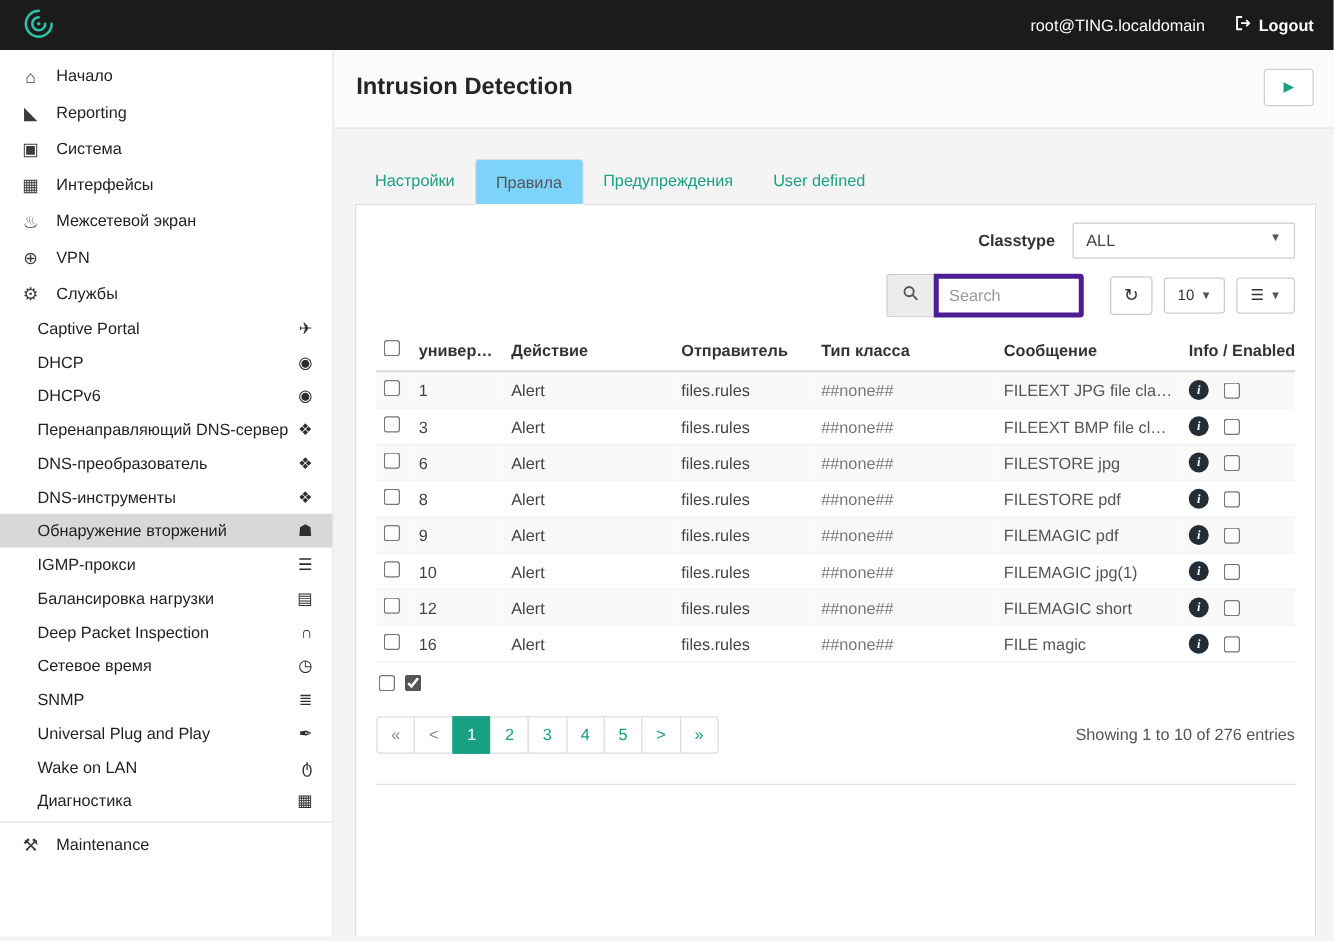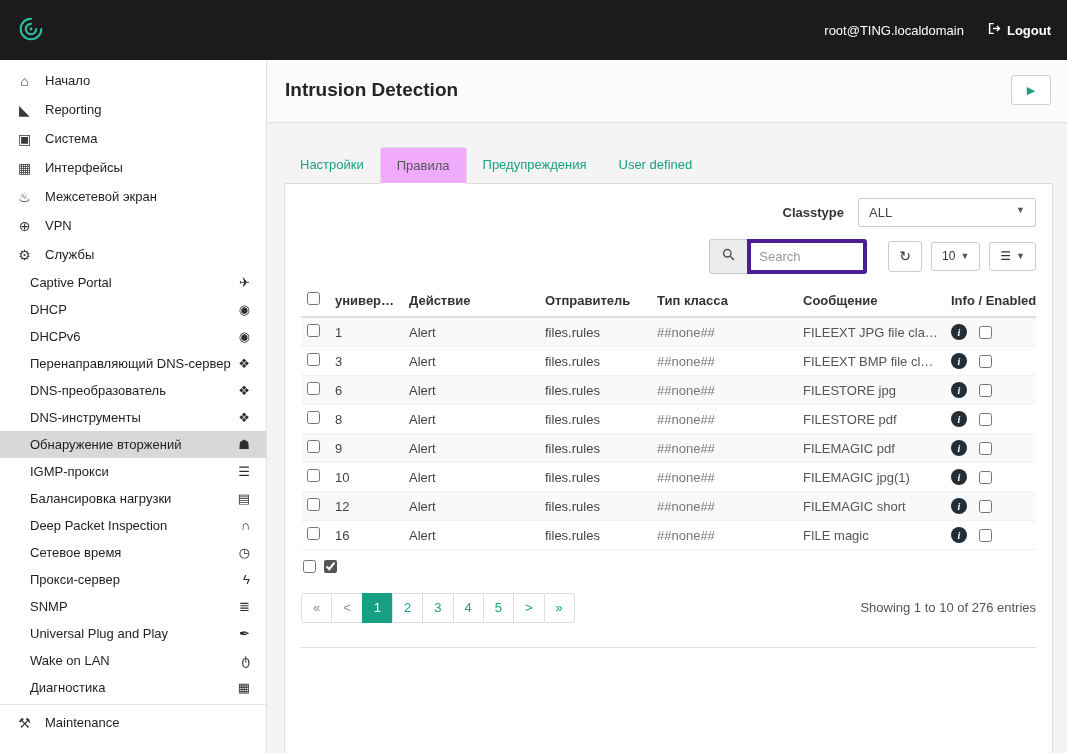--- a/index.html
+++ b/index.html
@@ -10,21 +10,21 @@
   *{box-sizing:border-box}
   html,body{margin:0;padding:0}
   body{
     width:1067px;height:753px;overflow:hidden;
     font-family:"Liberation Sans",sans-serif;font-size:13px;color:#333;
     background:#f4f4f4;
   }
   input[type=checkbox]{width:13px;height:13px;margin:0;accent-color:#555}
 
   
-  .topbar{height:60px;background:var(--header-bg);display:flex;align-items:center;justify-content:space-between;padding:0 16px}
+  .topbar{height:40px;background:var(--header-bg);display:flex;align-items:center;justify-content:space-between;padding:0 16px}
   .brand{display:flex;align-items:center;cursor:pointer}
   .topbar-right{display:flex;align-items:center;gap:24px;color:#fff}
   .logout{display:flex;align-items:center;gap:6px;color:#fff;cursor:pointer;font-weight:bold}
 
   
   .layout{display:flex;height:709px}
   .sidebar{width:267px;background:#fff;border-right:1px solid #e2e2e2;padding-top:6px;overflow:hidden}
   .sidebar ul{list-style:none;margin:0;padding:0}
   .side-row{display:flex;align-items:center;gap:12px;padding:7px 16px;cursor:pointer;color:#1f1f1f}
   .sicon{width:17px;text-align:center;color:#3a3a3a;font-size:14px;line-height:1}
@@ -35,21 +35,21 @@
 
   
   .main{flex:1;display:flex;flex-direction:column;overflow:hidden}
   .page-head{background:#fbfbfb;border-bottom:1px solid #e3e3e3;padding:15px 16px 17px 18px;display:flex;justify-content:space-between;align-items:center}
   .page-head h1{margin:0;font-size:19px;color:#252525;font-weight:bold}
   .play-btn{width:40px;height:30px;background:#fff;border:1px solid #d0d0d0;border-radius:3px;color:var(--accent);font-size:11px;cursor:pointer;line-height:1}
 
   .tab-zone{padding:24px 14px 0 17px;flex:1;display:flex;flex-direction:column;min-height:0}
   .tabs{display:flex;margin:0;padding:0;list-style:none}
   .tab{padding:10px 16px;color:var(--accent);cursor:pointer;margin-bottom:-1px;position:relative;z-index:2}
-  .tab.active{background:#f0abfc;border:1px solid #ddd;border-bottom:1px solid #fff;border-radius:3px 3px 0 0;color:#555}
+  .tab.active{background:#7dd3fc;border:1px solid #ddd;border-bottom:1px solid #fff;border-radius:3px 3px 0 0;color:#555}
   .panel{background:#fff;border:1px solid #ddd;border-bottom:none;flex:1;padding:14px 16px 0;min-height:0}
 
   .classtype-row{display:flex;justify-content:flex-end;align-items:center;gap:14px;margin:0 0 12px}
   .classtype-row label{font-weight:bold;color:#333}
   .select-box{width:178px;background:#fff;border:1px solid #ccc;border-radius:2px;padding:6px 10px;display:flex;justify-content:space-between;align-items:flex-start;color:#444;cursor:pointer}
   .caret{font-size:9px;color:#555}
 
   .controls-row{display:flex;justify-content:flex-end;align-items:center;gap:9px;margin-bottom:10px}
   .search-group{display:flex;margin-right:12px}
   .icon-btn{background:#fff;border:1px solid #ccc;border-radius:3px;padding:6px 10px;cursor:pointer;color:#333;font-size:12px;display:flex;align-items:center;gap:5px;line-height:1.2}
@@ -201,24 +201,20 @@
             </li>
             <li>
               <span class="slabel">Deep Packet Inspection</span>
               <span class="ricon">∩</span>
             </li>
             <li>
               <span class="slabel">Сетевое время</span>
               <span class="ricon">◷</span>
             </li>
             <li>
-              <span class="slabel">Прокси-сервер</span>
-              <span class="ricon">ϟ</span>
-            </li>
-            <li>
               <span class="slabel">SNMP</span>
               <span class="ricon">≣</span>
             </li>
             <li>
               <span class="slabel">Universal Plug and Play</span>
               <span class="ricon">✒</span>
             </li>
             <li>
               <span class="slabel">Wake on LAN</span>
               <span class="ricon">ტ</span>

